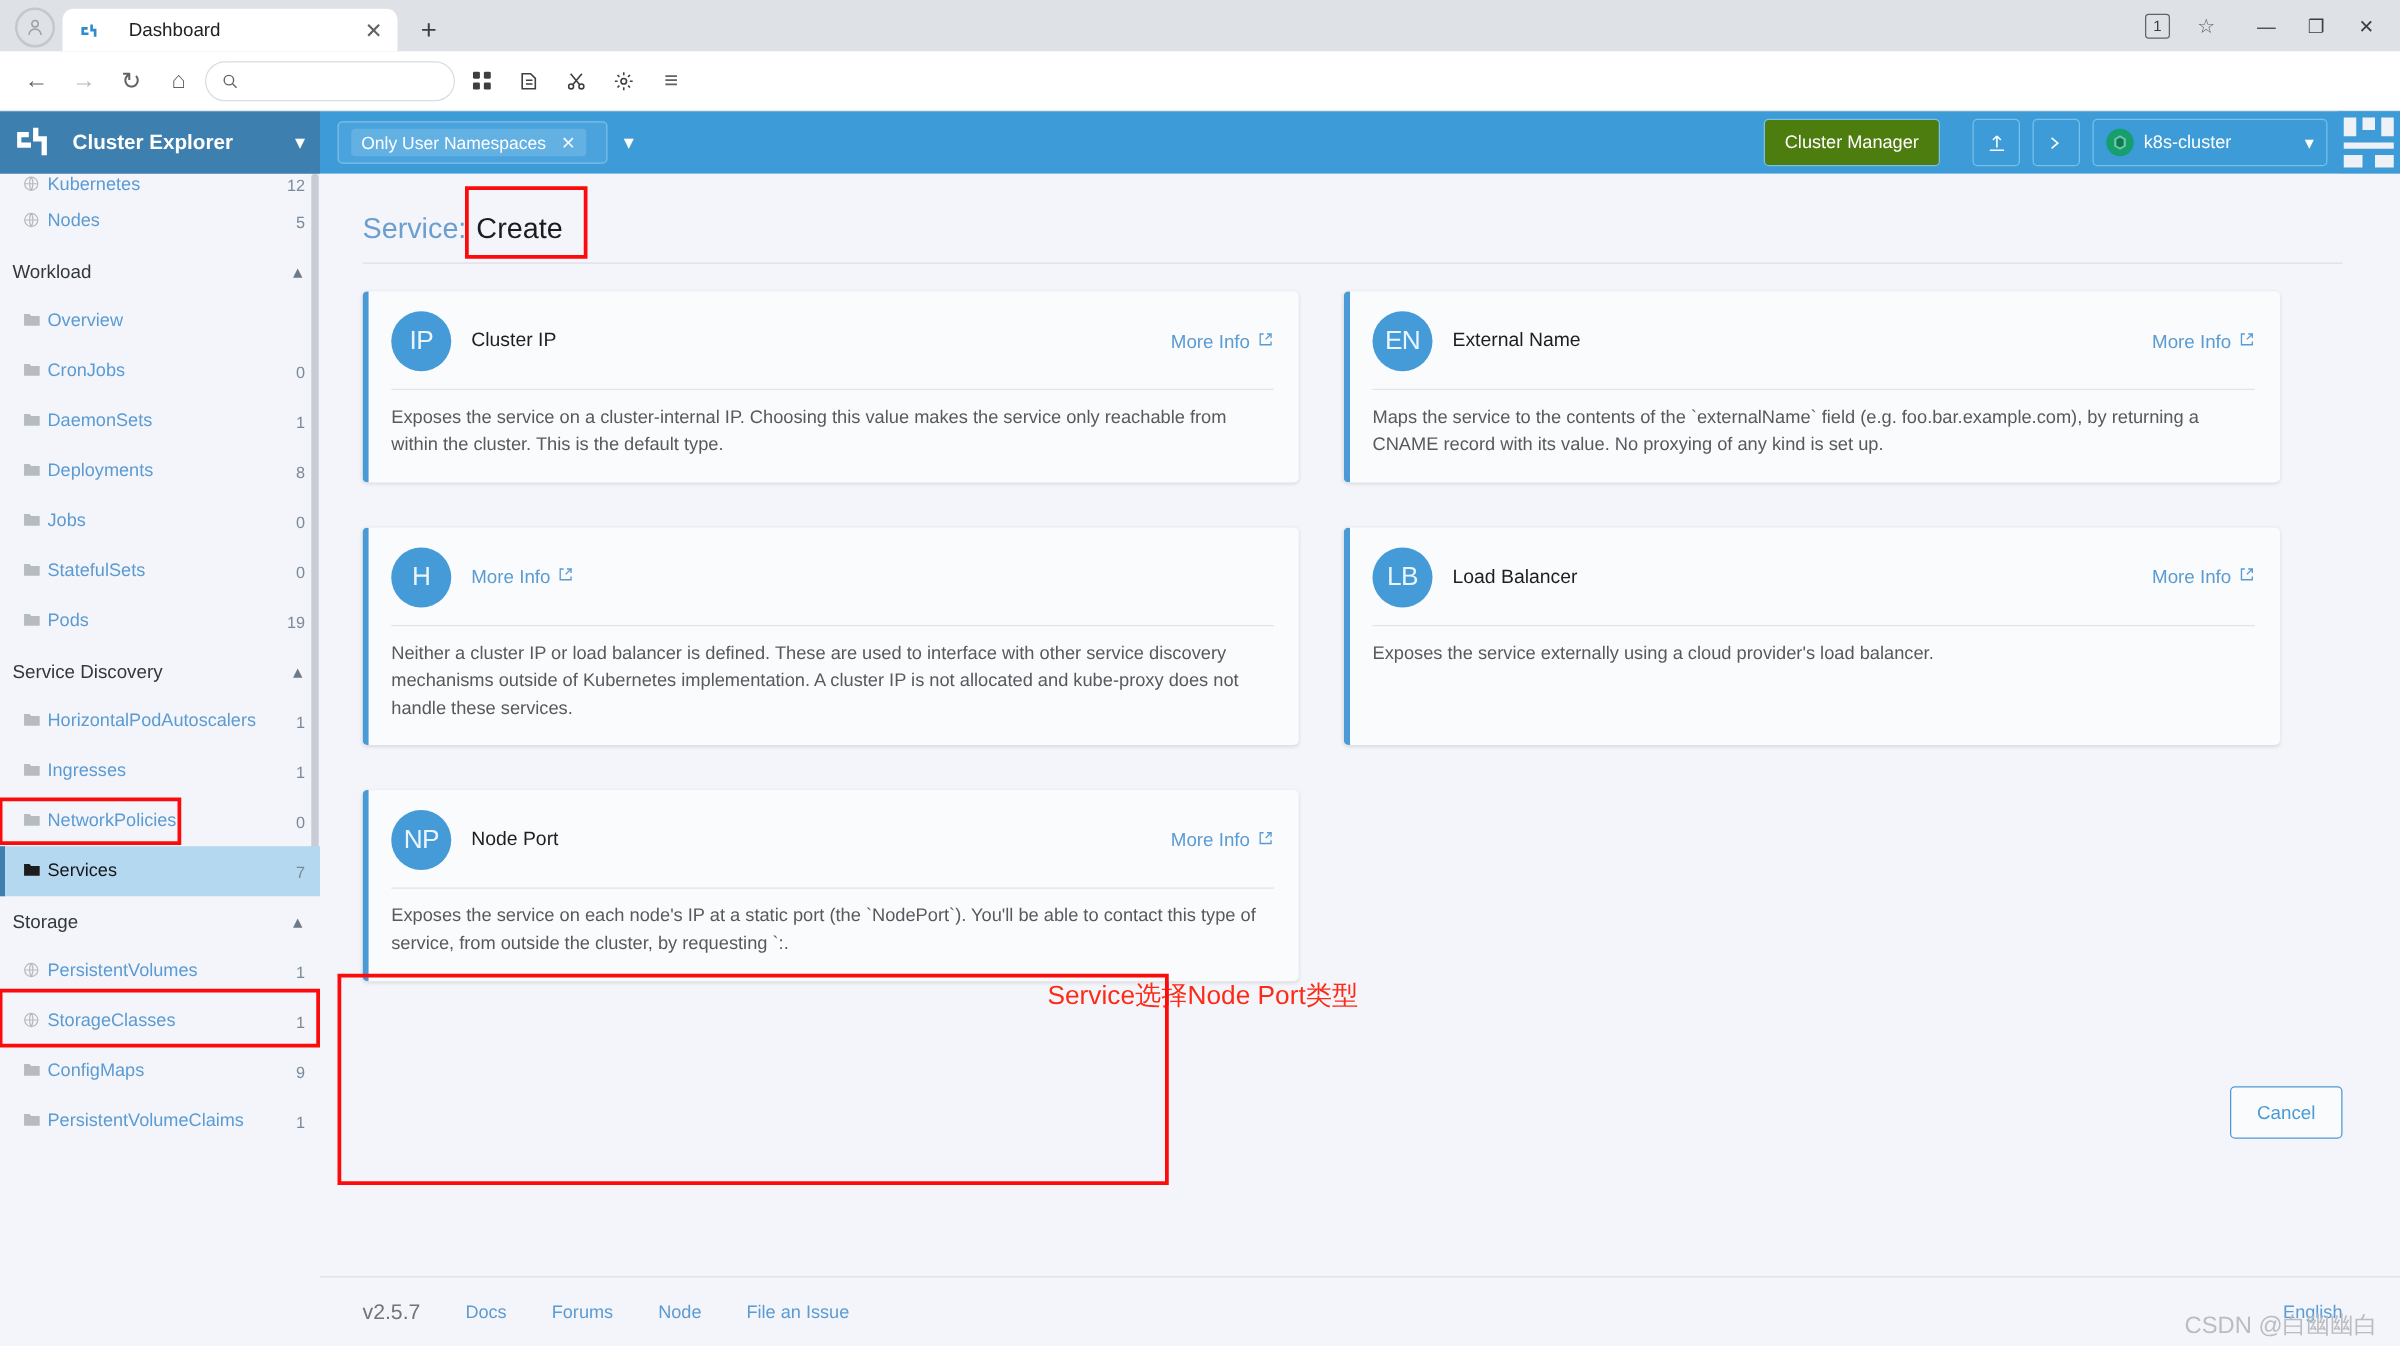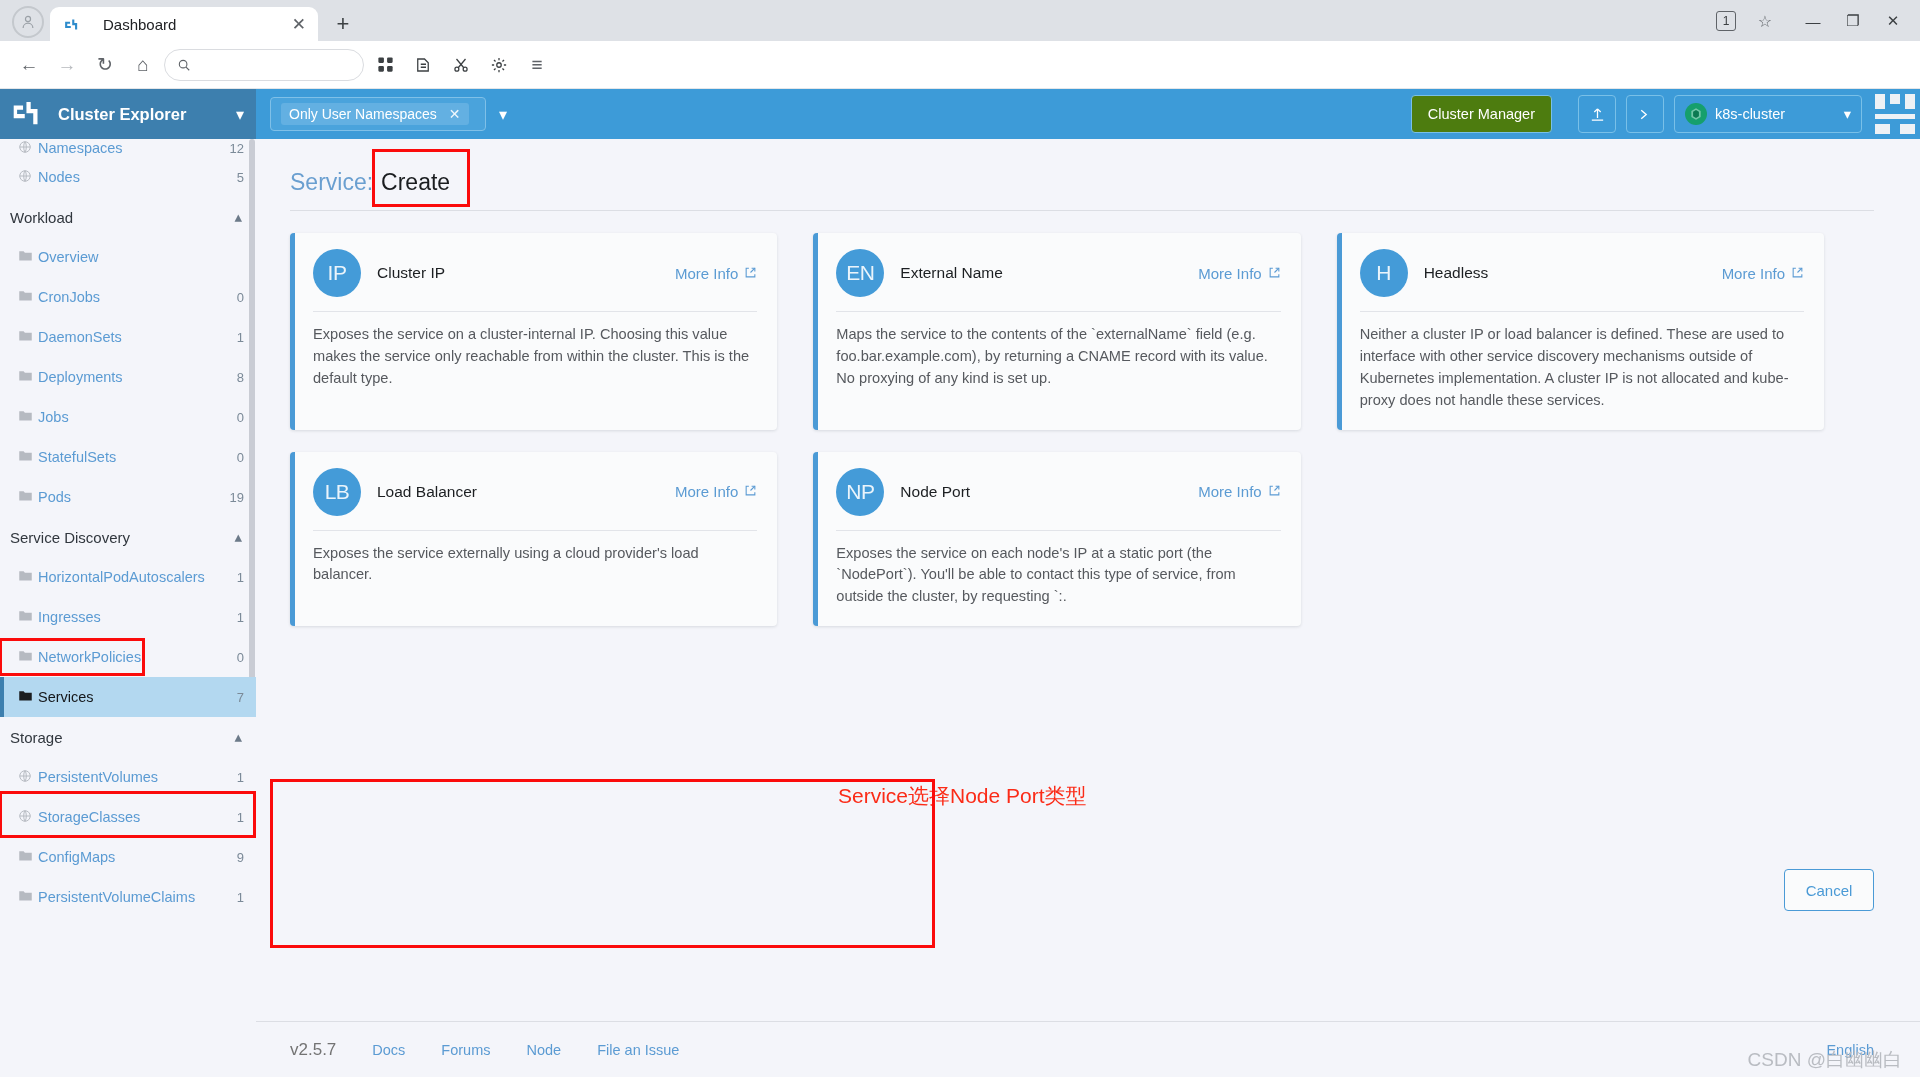--- a/index.html
+++ b/index.html
@@ -178,21 +178,21 @@
     font-size: 23px; color: #1a1d20; margin-left: 4px;
     padding: 2px 4px;
   }
   .title-box-wrap { position: relative; display: inline-block; }
   .annot-red {
     color: #fb2b17; font-size: 21px; margin-left: 56px; white-space: nowrap;
   }
   .hr { height: 1px; background: #dcdee4; margin: 14px 0 22px 0; }
 
   .cards {
-    display: grid; grid-template-columns: 1fr 1fr 1fr; gap: 22px 36px;
+    display: grid; grid-template-columns: 1fr 1fr; gap: 36px 36px;
     max-width: 1534px;
   }
   .card {
     background: #fafbfc; border-left: 5px solid #4a9ad6; border-radius: 4px;
     box-shadow: 0 1px 3px rgba(20,30,45,.12);
     padding: 16px 20px 18px 18px; cursor: pointer; min-height: 152px;
     display: flex; flex-direction: column;
   }
   .card-head { display: flex; align-items: center; gap: 16px; padding-bottom: 14px; }
   .badge {
@@ -327,21 +327,21 @@
         <span class="sidebar-chevron">▾</span>
       </div>
 
       <div class="nav" id="nav">
         <div class="nav-scrollbar"></div>
       <div class="nav-row clipped">
             <span class="ico"><svg width="14" height="14" viewBox="0 0 24 24" fill="none" stroke="currentColor" stroke-width="1.7">
                 <circle cx="12" cy="12" r="9"></circle>
                 <path d="M3 12h18M12 3c3 3.5 3 14 0 18M12 3c-3 3.5-3 14 0 18"></path>
               </svg></span>
-            <span class="lbl">Namespaces</span>
+            <span class="lbl">Kubernetes</span>
             <span class="cnt">12</span>
           </div>
           <div class="nav-row">
             <span class="ico"><svg width="14" height="14" viewBox="0 0 24 24" fill="none" stroke="currentColor" stroke-width="1.7">
                 <circle cx="12" cy="12" r="9"></circle>
                 <path d="M3 12h18M12 3c3 3.5 3 14 0 18M12 3c-3 3.5-3 14 0 18"></path>
               </svg></span>
             <span class="lbl">Nodes</span>
             <span class="cnt">5</span>
           </div>
@@ -563,21 +563,20 @@
                       <path d="M20 4l-8 8"></path>
                     </svg></span>
                 </div>
               </div>
               <div class="card-sep"></div>
               <div class="card-desc">Maps the service to the contents of the `externalName` field (e.g. foo.bar.example.com), by returning a CNAME record with its value. No proxying of any kind is set up.</div>
             </div>
             <div class="card">
               <div class="card-head">
                 <div class="badge">H</div>
-                <div class="card-name">Headless</div>
                 <div class="more-info">
                   <span>More Info</span>
                   <span><svg width="13" height="13" viewBox="0 0 24 24" fill="none" stroke="#5b9bd3" stroke-width="2">
                       <path d="M9 4H4v16h16v-5"></path>
                       <path d="M14 4h6v6"></path>
                       <path d="M20 4l-8 8"></path>
                     </svg></span>
                 </div>
               </div>
               <div class="card-sep"></div>

